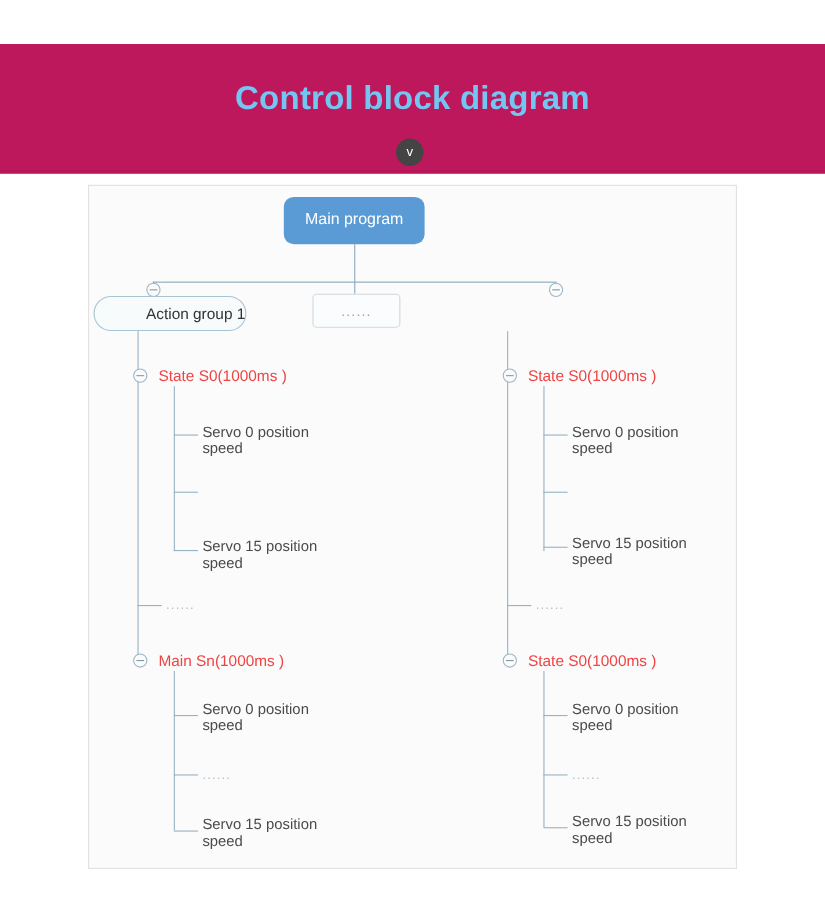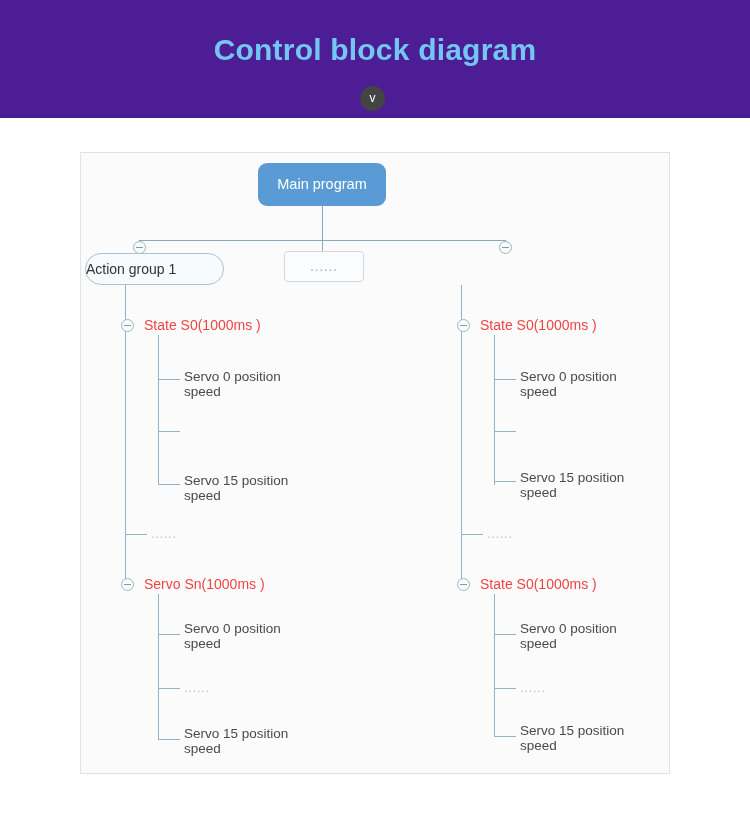--- a/index.html
+++ b/index.html
@@ -13,22 +13,23 @@
     font-family: "Liberation Sans", sans-serif;
     overflow: hidden;
     position: relative;
   }
 
   
   .header {
     position: relative;
     width: 750px;
     height: 118px;
-    background: #4c1d95;
-    box-sizing: border-box;
+    background: #be185d;
+    box-sizing: border-box;
+    margin-top: 40px;
   }
   .header-title {
     position: absolute;
     left: 0;
     top: 33px;
     width: 750px;
     text-align: center;
     font-size: 30px;
     font-weight: bold;
     color: #74c6f2;
@@ -54,21 +55,21 @@
     top: 115px;
     width: 750px;
     height: 3px;
     background: linear-gradient(to bottom, rgba(0,0,0,0.07), rgba(0,0,0,0));
   }
 
   
   .diagram-panel {
     position: absolute;
     left: 80px;
-    top: 152px;
+    top: 168px;
     width: 590px;
     height: 622px;
     background: #fbfbfb;
     border: 1px solid #e2e2e2;
     box-sizing: border-box;
   }
 
   
   .node-main {
     position: absolute;
@@ -85,21 +86,21 @@
   }
   .node-group {
     position: absolute;
     height: 32px;
     background: #f7fbfc;
     border: 1.2px solid #a8c4d4;
     border-radius: 16px;
     color: #333333;
     font-size: 14px;
     line-height: 31px;
-    text-align: left;
+    text-align: right;
     box-sizing: border-box;
   }
   .node-group.left  { left: 4px;   top: 100px; width: 139px; }
   .node-group.right { left: 338px; top: 100px; width: 139px; }
 
   .node-ellipsis-box {
     position: absolute;
     left: 203px;
     top: 98px;
     width: 80px;
@@ -217,21 +218,21 @@
   <div class="servo-label" style="left:103px; top:320px;">
     <span>Servo 15 position</span><br>
     <span>speed</span>
   </div>
 
   <div class="tree-line-h" style="left:44px; top:381px; width:22px;"></div>
   <div class="dots-label" style="left:70px; top:374px;">......</div>
 
   <div class="tree-line-h" style="left:44px; top:431px; width:8px;"></div>
   <div class="minus-circle" style="left:40px; top:425px;"></div>
-  <div class="state-label" style="left:63px; top:423px;">Servo Sn(1000ms )</div>
+  <div class="state-label" style="left:63px; top:423px;">Main Sn(1000ms )</div>
 
   <div class="tree-line-v" style="left:77px; top:441px; height:145px;"></div>
   <div class="tree-line-h" style="left:77px; top:481px; width:22px;"></div>
   <div class="servo-label" style="left:103px; top:468px;">
     <span>Servo 0 position</span><br>
     <span>speed</span>
   </div>
   <div class="tree-line-h" style="left:77px; top:535px; width:22px;"></div>
   <div class="dots-label" style="left:103px; top:528px;">......</div>
   <div class="tree-line-h" style="left:77px; top:586px; width:22px;"></div>

